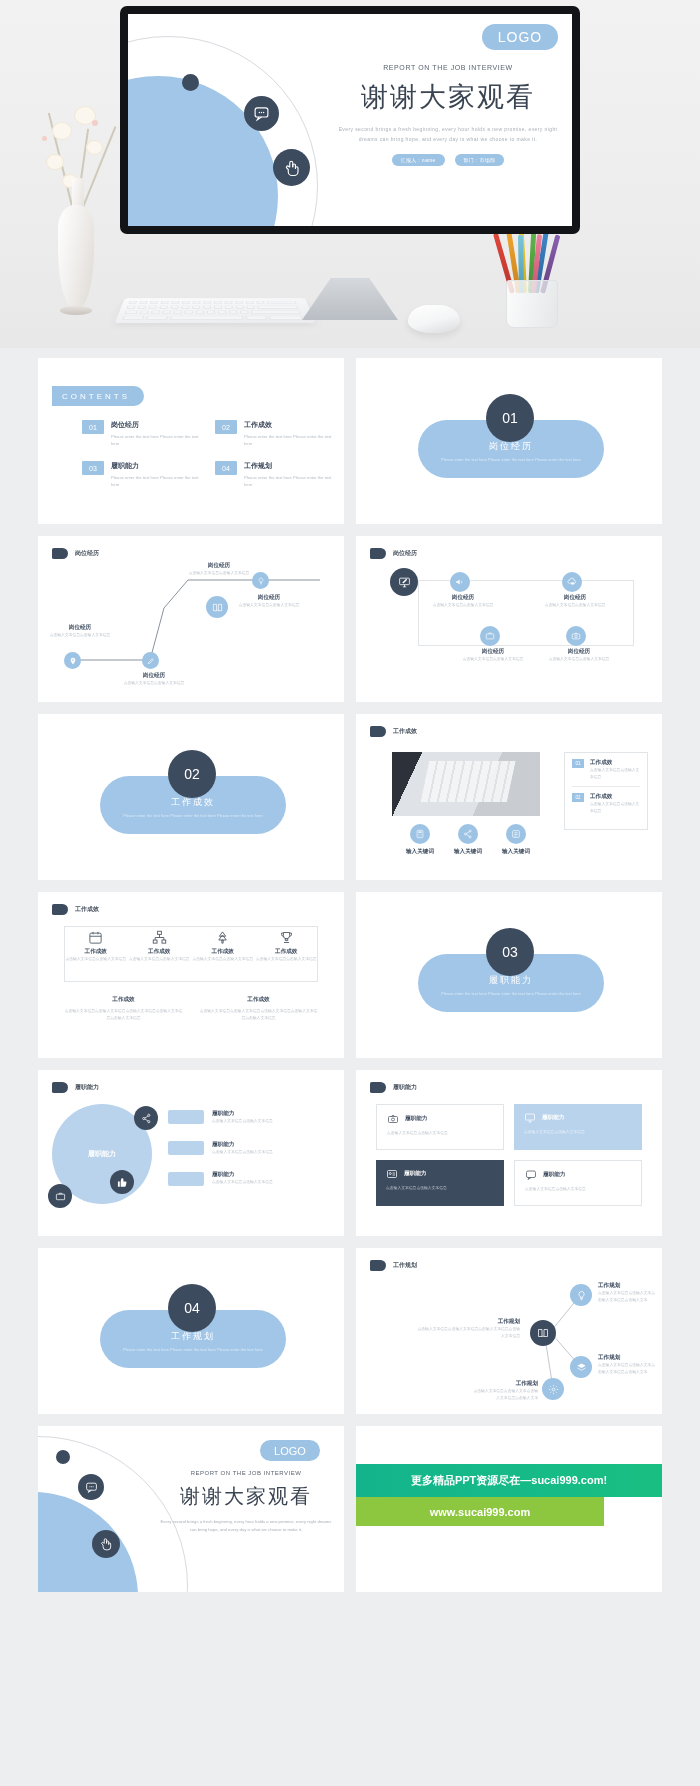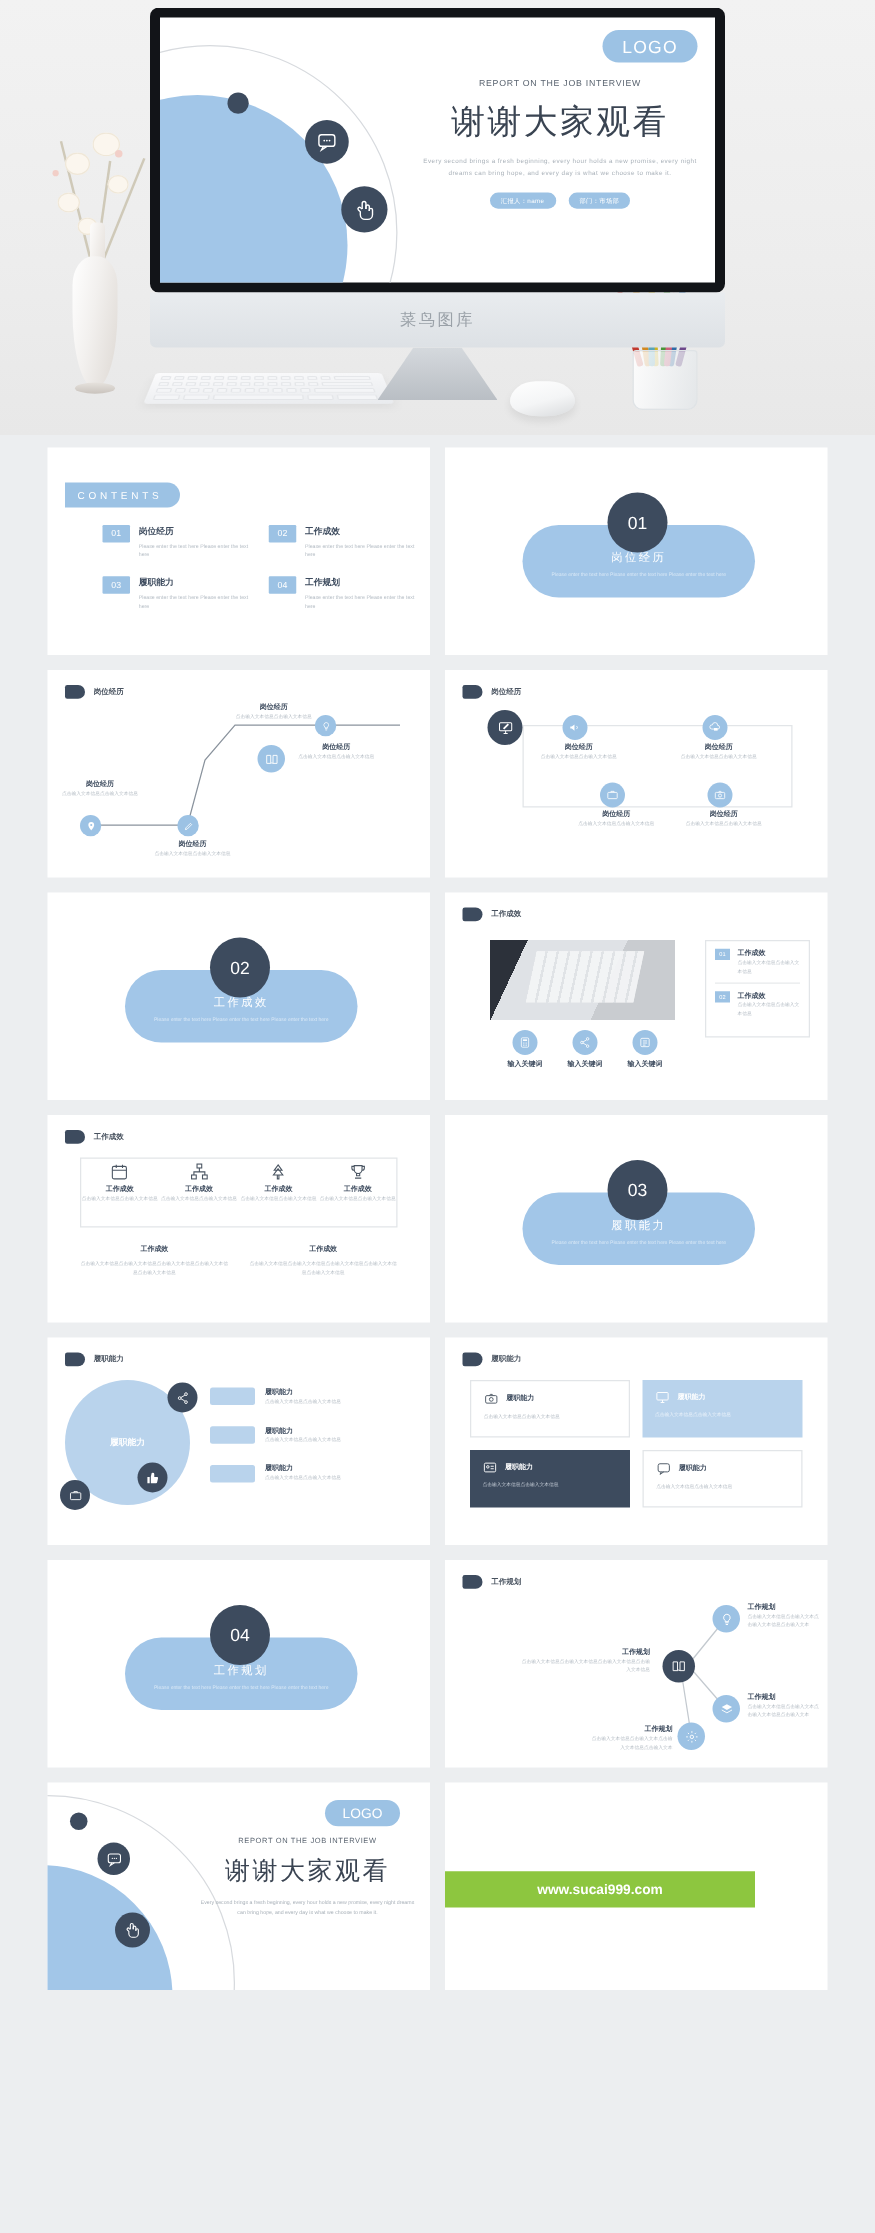--- a/index.html
+++ b/index.html
@@ -324,23 +324,20 @@
           <div class="s1-desc">Every second brings a fresh beginning, every hour holds a new promise, every night dreams can bring hope, and every day is what we choose to make it.</div>
           <div class="s1-pills">
             <span class="s1-pill">汇报人：name</span>
             <span class="s1-pill">部门：市场部</span>
           </div>
         </div>
 
         <div class="s1-logo">LOGO</div>
       </div>
     </div>
-    <div class="mon-chin">
-      <span>菜鸟图库</span>
-    </div>
     <div class="mon-stand"></div>
   </div>
 </div>
 
 <div class="grid">
 
   <div class="slide">
     <div class="contents-pill">CONTENTS</div>
     <div class="contents-grid">
       <div class="citem">
@@ -811,17 +808,18 @@
     <div class="ty-logo">LOGO</div>
     <div class="ty-right">
       <div class="ty-eyebrow">REPORT ON THE JOB INTERVIEW</div>
       <div class="ty-title">谢谢大家观看</div>
       <div class="ty-desc">Every second brings a fresh beginning, every hour holds a new promise, every night dreams can bring hope, and every day is what we choose to make it.</div>
     </div>
   </div>
 
   <div class="slide" style="background:#fff;">
     <div class="banner">
+      <div class="banner-top">更多精品PPT资源尽在—sucai999.com!</div>
       <div class="banner-bot">www.sucai999.com</div>
     </div>
   </div>
 
 </div>
 
 </body></html>

